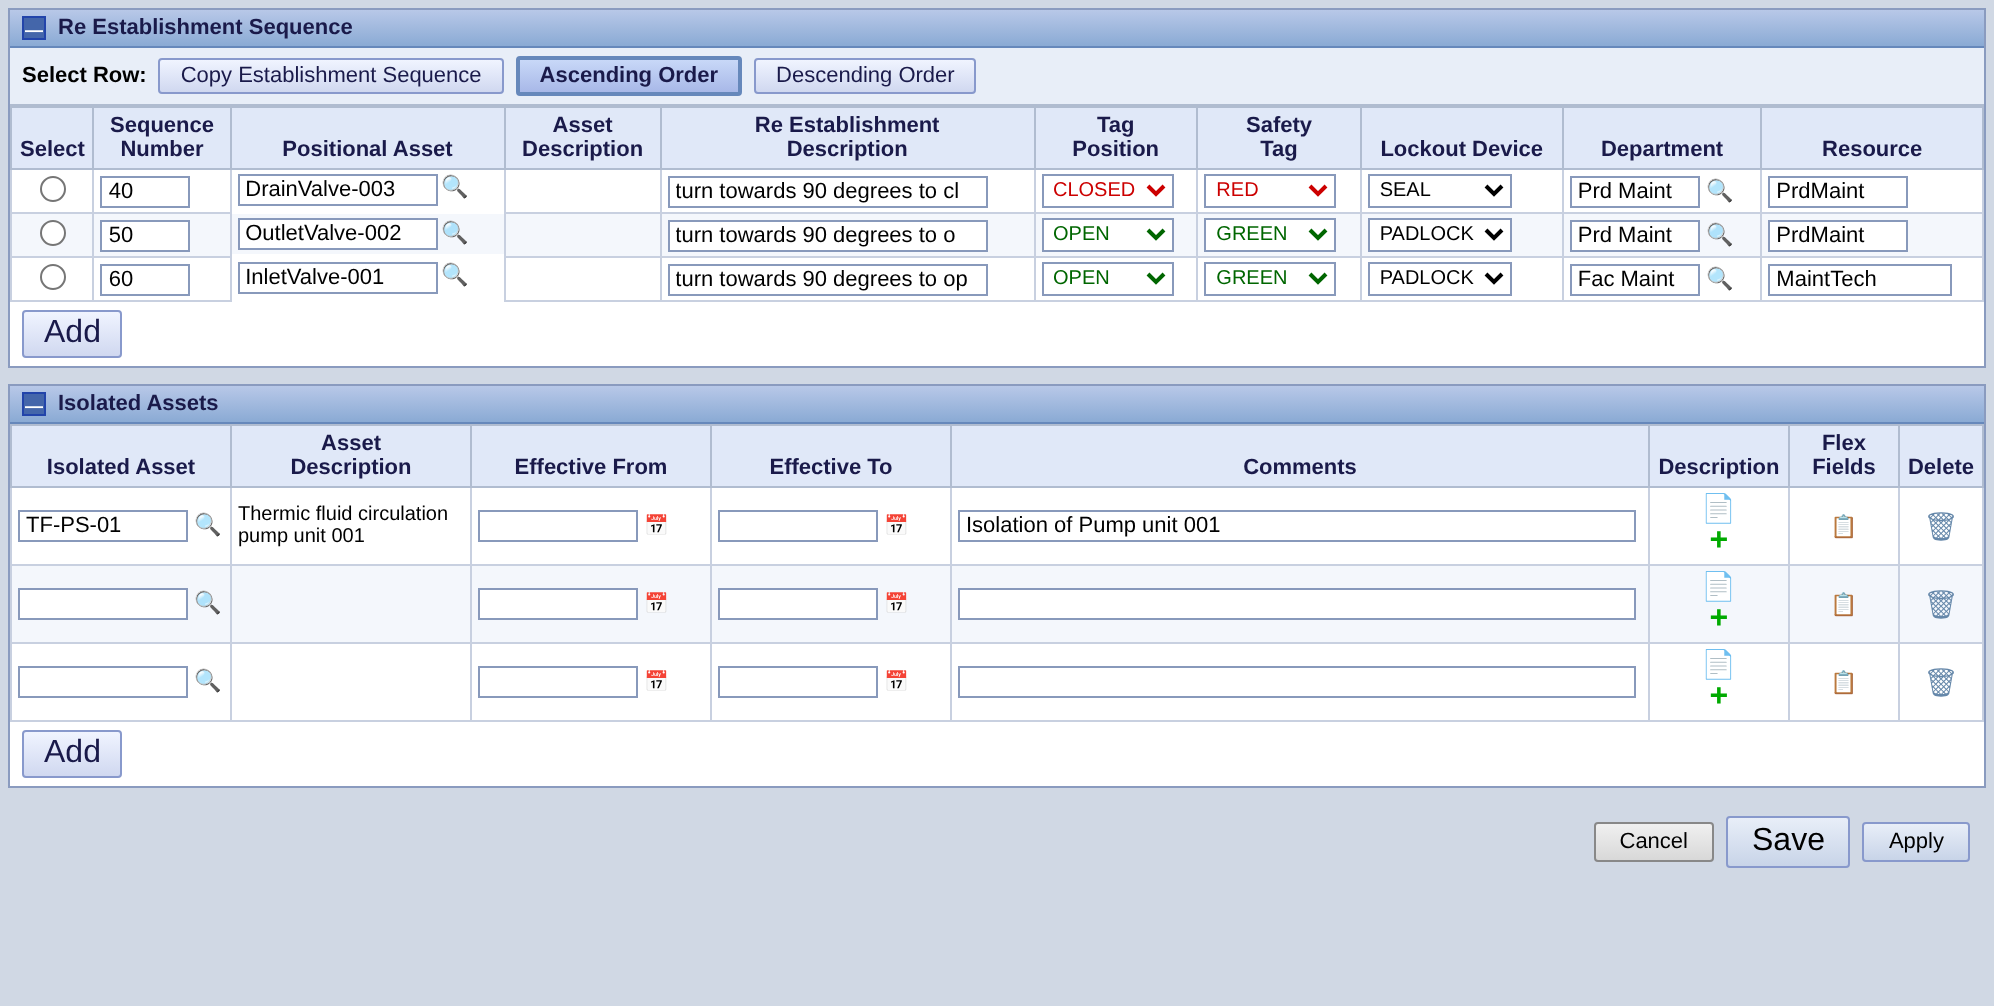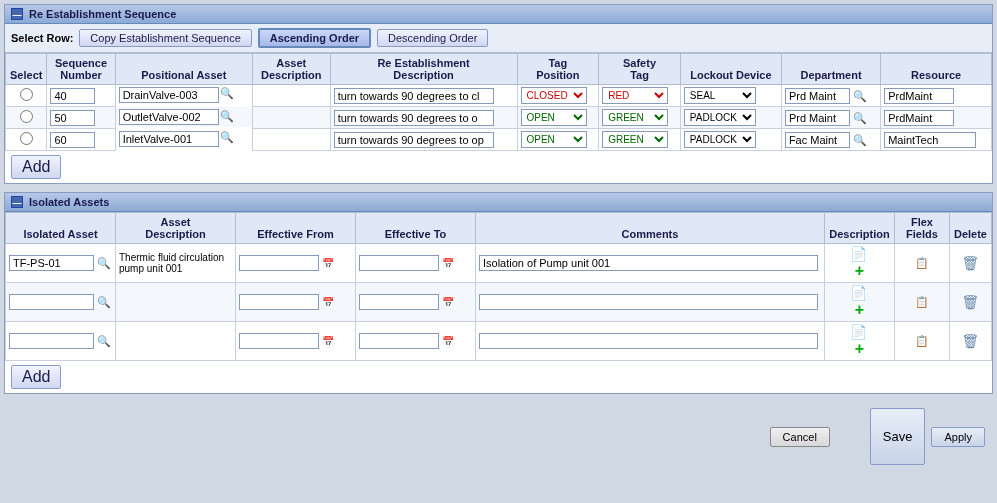--- a/index.html
+++ b/index.html
@@ -73,25 +73,24 @@
       background: linear-gradient(to bottom, #f0f0f0, #d8d8d8);
       border: 1px solid #888;
       padding: 3px 12px;
       font-size: 11px;
       cursor: pointer;
       border-radius: 2px;
     }
     .btn-save {
       background: linear-gradient(to bottom, #e8eef8, #c8d4e8);
       border: 1px solid #8899cc;
-      padding: 20px 12px;
-      font-size: 13px;
+      padding: 3px 12px;
+      font-size: 16px;
       cursor: pointer;
       border-radius: 2px;
-      margin-left: 34px;
     }
     .btn-apply {
       background: linear-gradient(to bottom, #e8eef8, #c8d4e8);
       border: 1px solid #8899cc;
       padding: 3px 12px;
       font-size: 11px;
       cursor: pointer;
       border-radius: 2px;
     }
     table {

